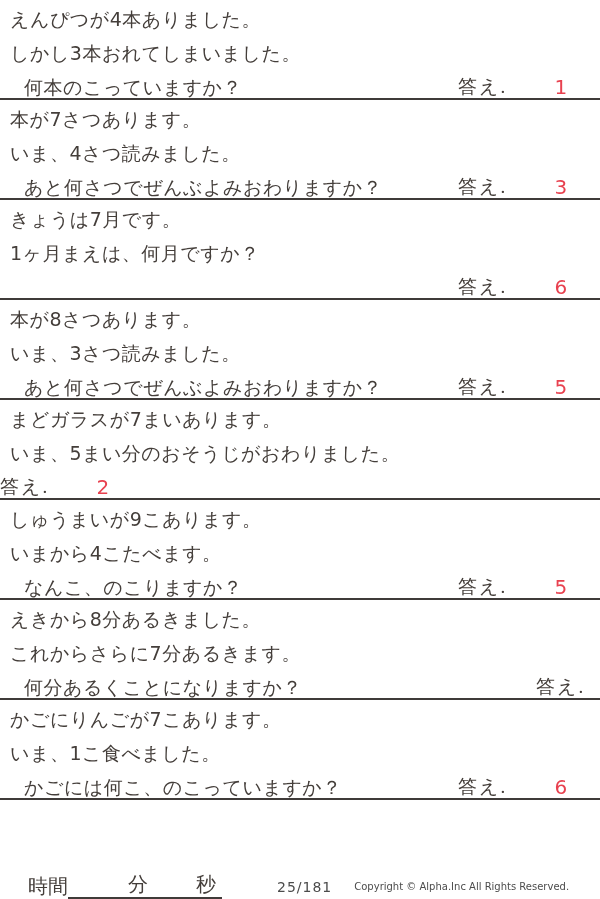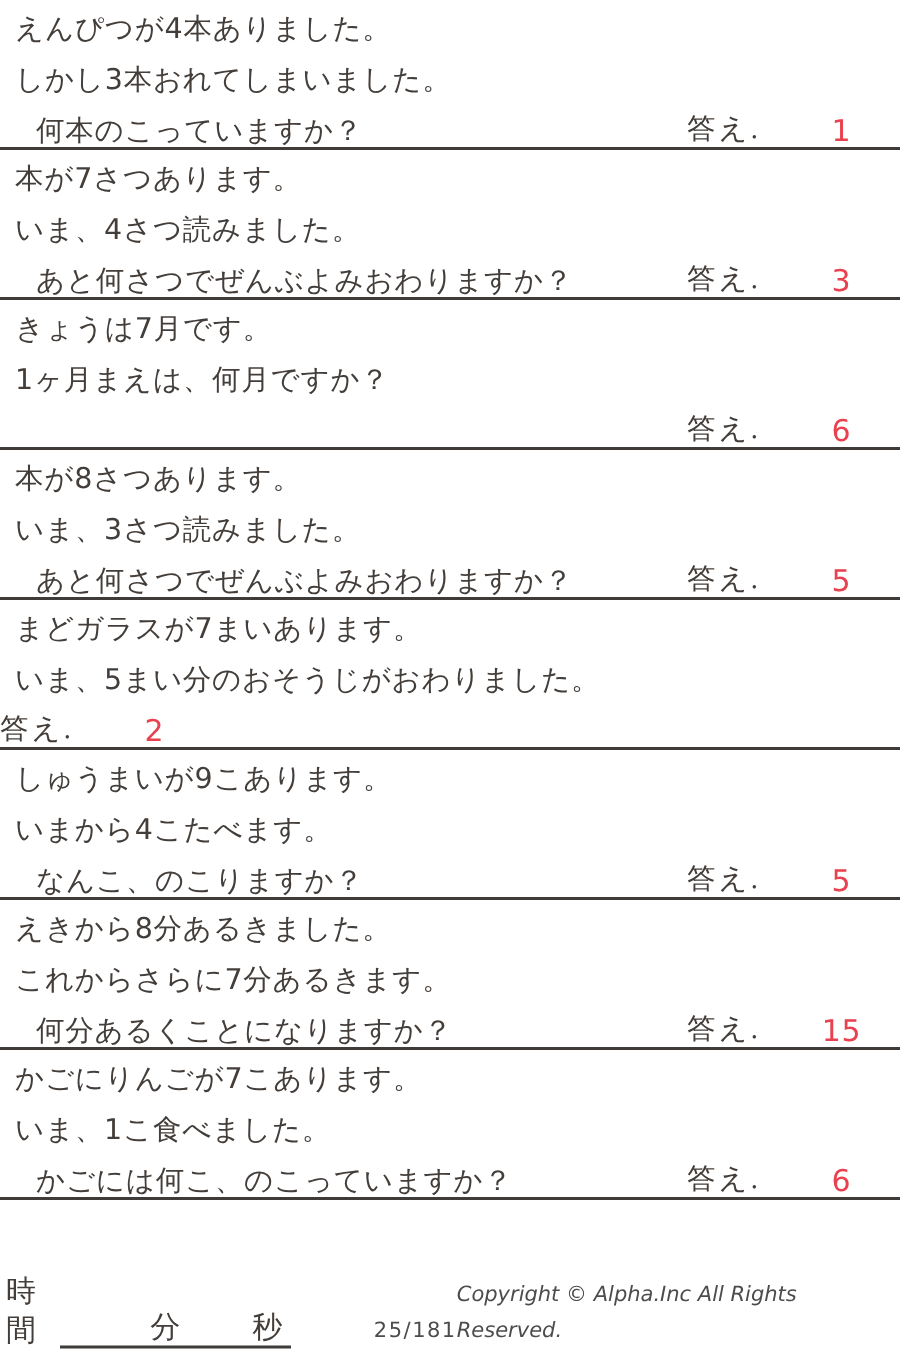--- a/index.html
+++ b/index.html
@@ -59,21 +59,21 @@
   }
   .footer {
     position: absolute;
     left: 0; right: 0;
     top: 860px;
     height: 39px;
     display: flex;
     align-items: flex-end;
   }
   .time-group {
-    margin-left: 4px;
+    margin-left: 28px;
     display: flex;
     align-items: flex-end;
     font-size: 20px;
     line-height: 26px;
   }
   .time-line {
     display: inline-flex;
     align-items: flex-end;
     border-bottom: 2px solid #3f3b39;
     height: 26px;
@@ -82,24 +82,24 @@
   .time-blank-2 { display: inline-block; width: 48px; }
   .time-tail    { display: inline-block; width: 6px; }
   .page-number {
     margin-left: 55px;
     font-size: 14px;
     color: #4c4c4c;
     letter-spacing: 1px;
     line-height: 24px;
   }
   .copyright {
-    font-size: 14px;
+    margin-left: 22px;
+    font-size: 10px;
     color: #4c4c4c;
     line-height: 24px;
-    font-style: italic;
   }
 </style>
 </head>
 <body>
 
 <div class="worksheet">
 
   <section class="problem">
     <div class="row">えんぴつが4本ありました。</div>
     <div class="row">しかし3本おれてしまいました。</div>
@@ -158,21 +158,20 @@
       <span class="ans-value">5</span>
     </div>
   </section>
 
   <section class="problem">
     <div class="row">えきから8分あるきました。</div>
     <div class="row">これからさらに7分あるきます。</div>
     <div class="row answer-row">
       <span class="q">何分あるくことになりますか？</span>
       <span class="ans-label">答え.</span>
-      <span class="ans-value">15</span>
     </div>
   </section>
 
   <section class="problem">
     <div class="row">かごにりんごが7こあります。</div>
     <div class="row">いま、1こ食べました。</div>
     <div class="row answer-row">
       <span class="q">かごには何こ、のこっていますか？</span>
       <span class="ans-label">答え.</span>
       <span class="ans-value">6</span>

